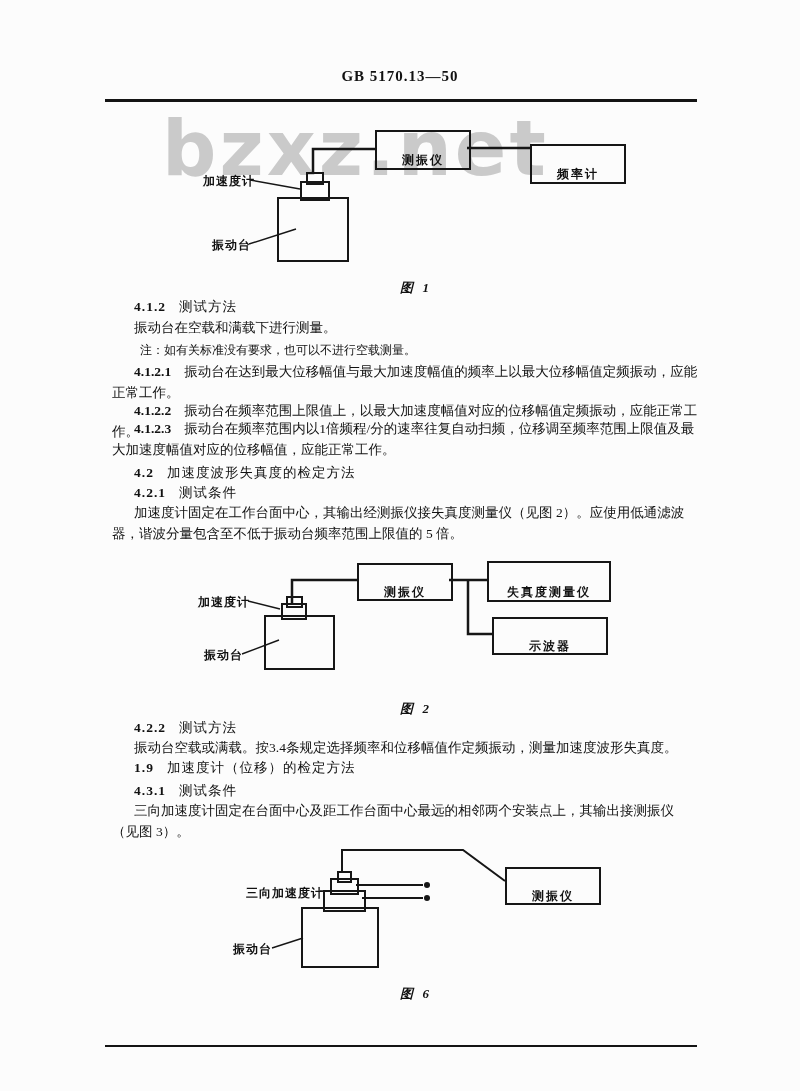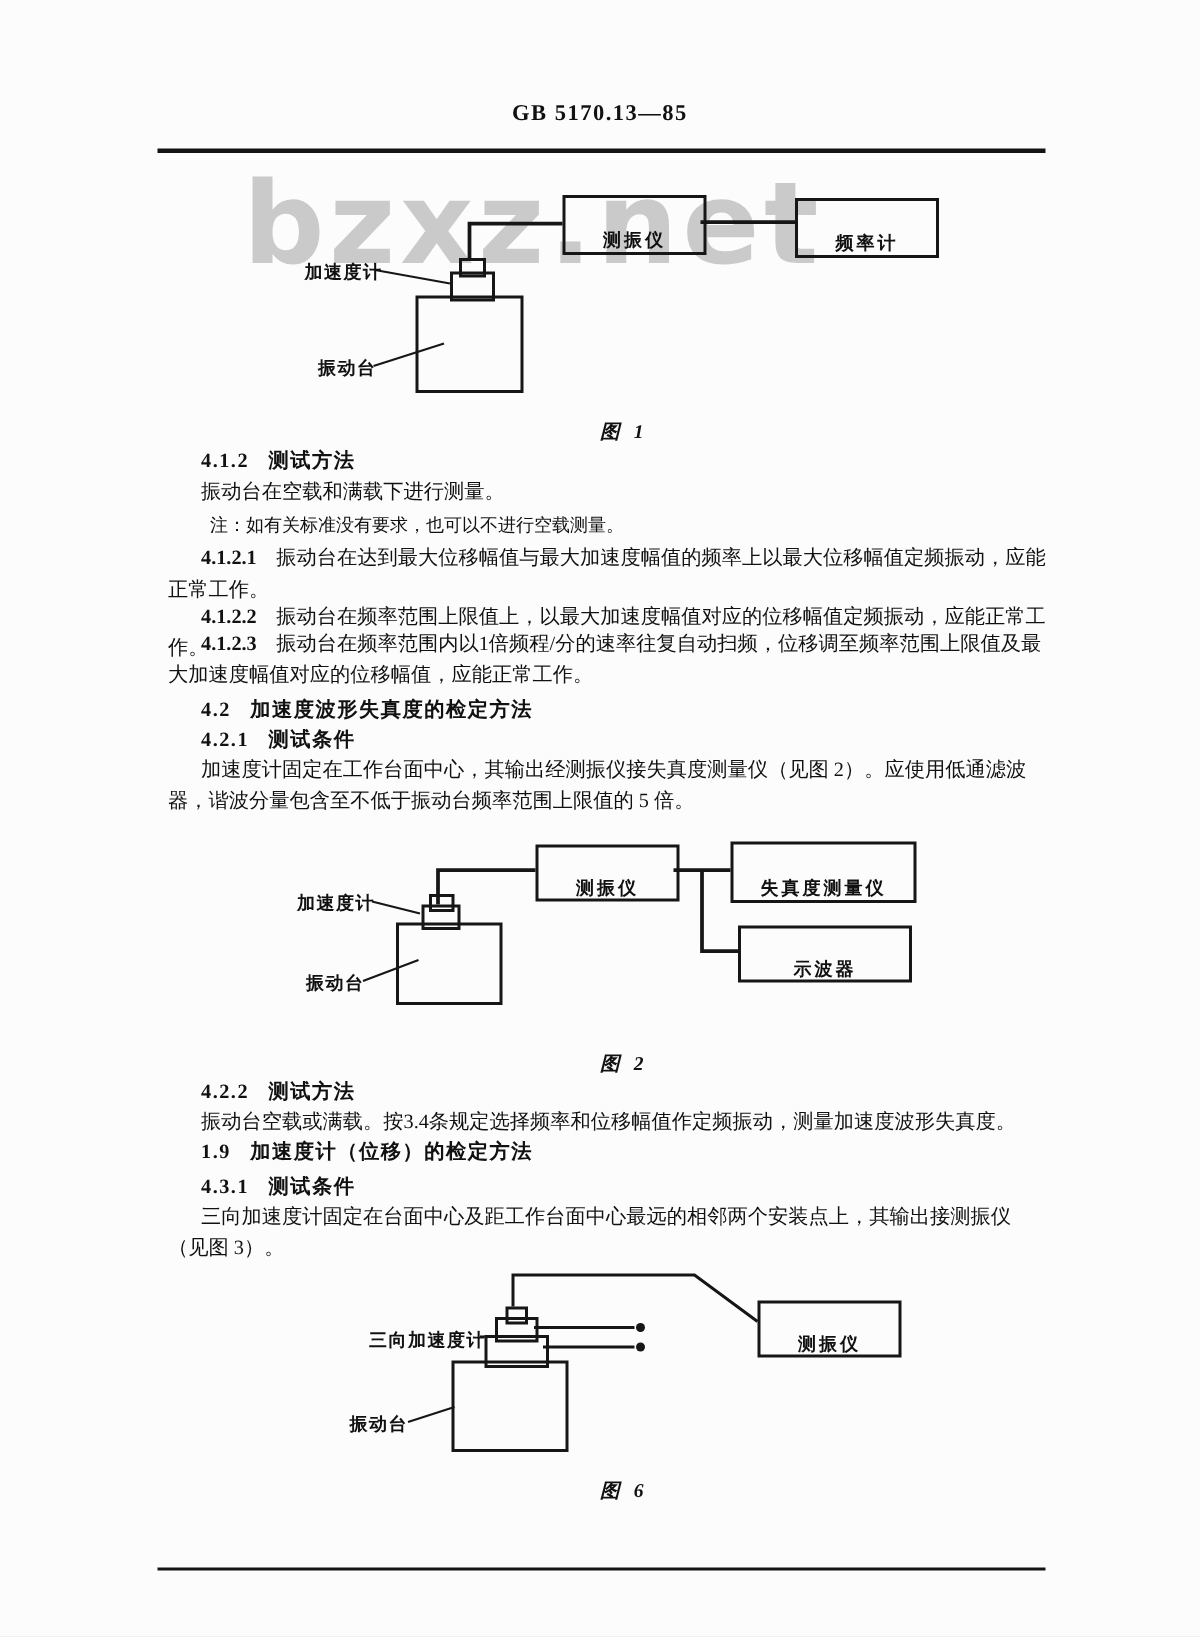--- a/index.html
+++ b/index.html
@@ -57,32 +57,32 @@
     z-index:3; white-space:pre;font-style:italic;
   }
 
   .para {
     position:absolute; left:112px; width:586px;
     font-size:13.5px; line-height:21px;
     text-indent:22px;
     z-index:3;
   }
   .para .num { font-weight:bold; margin-right:13px; white-space:pre; }
-  .para.head .txt { font-weight:bold; letter-spacing:1px;text-align:center; }
+  .para.head .txt { font-weight:normal; letter-spacing:1px;text-align:center; }
   .para.head .num { letter-spacing:1px; }
   .para.note { font-size:12px; text-indent:28px; }
 </style>
 </head>
 <body>
 
 <div class="page">
 
   <div class="watermark">bzxz.net</div>
 
-  <div class="doc-number">GB 5170.13—85</div>
+  <div class="doc-number">GB 5170.13—50</div>
   <div class="rule rule-top"></div>
 
   <svg class="lines" width="800" height="1091" viewBox="0 0 800 1091">
 
     <g stroke="#161616" fill="none">
       <path d="M467 148 H530" stroke-width="2.5"></path>
       <path d="M375 149 H313 V172" stroke-width="2.5"></path>
       <path d="M250 180 L300 189" stroke-width="1.4"></path>
       <path d="M249 244 L296 229" stroke-width="1.4"></path>
     </g>
@@ -102,21 +102,21 @@
       <circle cx="427" cy="885" r="3" fill="#161616" stroke="none"></circle>
       <circle cx="427" cy="898" r="3" fill="#161616" stroke="none"></circle>
       <path d="M320 891 H330" stroke-width="1.4"></path>
       <path d="M272 948 L303 938" stroke-width="1.4"></path>
     </g>
   </svg>
 
   <div class="dbox" style="left:375px;top:130px;width:92px;height:36px">
     <span>测振仪</span>
   </div>
-  <div class="dbox" style="left:530px;top:132px;width:92px;height:36px">
+  <div class="dbox" style="left:530px;top:144px;width:92px;height:36px">
     <span>频率计</span>
   </div>
   <div class="smallbox" style="left:306px;top:172px;width:14px;height:9px"></div>
   <div class="smallbox" style="left:300px;top:181px;width:26px;height:16px"></div>
   <div class="smallbox" style="left:277px;top:197px;width:68px;height:61px"></div>
   <div class="dlabel" style="left:203px;top:173px">加速度计</div>
   <div class="dlabel" style="left:212px;top:237px">振动台</div>
   <div class="caption" style="left:400px;top:279px">图  1</div>
 
   <div class="para head" style="top:296px">

